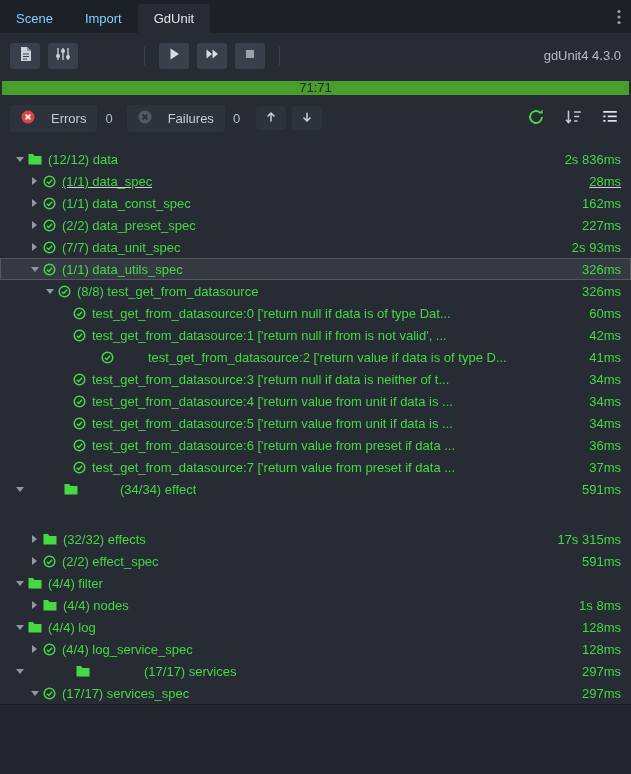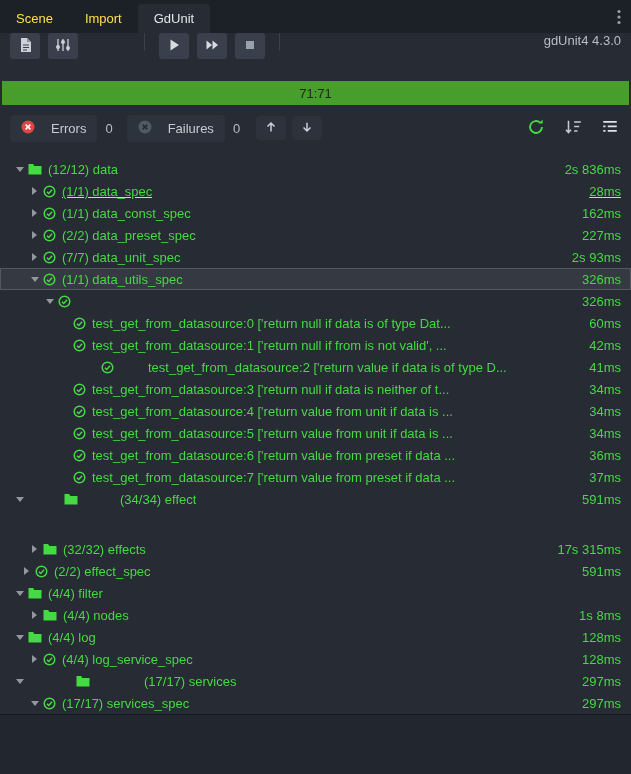--- a/index.html
+++ b/index.html
@@ -12,35 +12,35 @@
   body{
     background:#262b34;
     font-family:"Liberation Sans","DejaVu Sans",sans-serif;
     font-size:13px;
     color:#cfd3da;
   }
   .app{width:631px;height:774px;display:flex;flex-direction:column;overflow:hidden}
 
   
   .tabbar{height:33px;background:#1c2027;display:flex;align-items:stretch;flex:none;padding-top:4px}
-  .tab{padding:0 16px;display:flex;align-items:center;color:#fde047;cursor:pointer}
+  .tab{padding:0 16px;display:flex;align-items:center;color:#7dd3fc;cursor:pointer}
   .tab.active{background:#262b34;color:#e3e6ea;border-radius:3px 3px 0 0}
   .tab-menu{margin-left:auto;display:flex;align-items:center;padding:0 10px;cursor:pointer}
 
   
-  .toolbar{height:45px;display:flex;padding:0 10px;flex:none;gap:8px}
+  .toolbar{height:45px;display:flex;align-items:center;padding:0 10px;flex:none;gap:8px}
   .tbtn{width:30px;height:26px;background:#39404c;border:none;border-radius:3px;
         display:flex;align-items:center;justify-content:center;cursor:pointer;flex:none}
   .vsep{width:1px;height:18px;background:#3b414c;flex:none;margin:0 6px}
   .toolbar .gap{width:44px;flex:none}
   .version{margin-left:auto;color:#b9bdc5}
 
   
   .progress-wrap{padding:0 2px;margin:3px 0 8px;flex:none}
-  .progress{height:24px;background:var(--pgreen);display:flex;align-items:center;justify-content:center}
+  .progress{height:14px;background:var(--pgreen);display:flex;align-items:flex-end;justify-content:center}
   .progress span{color:#1c2a12;font-size:13px}
 
   
   .statusbar{height:30px;display:flex;align-items:center;padding:0 10px;flex:none;gap:4px}
   .pill{display:inline-flex;align-items:center;gap:16px;background:#2d333d;border:none;
         border-radius:4px;padding:5px 11px;color:#c6cad2;font-size:13px;cursor:pointer}
   .count{color:#b9bdc5;margin:0 10px 0 4px}
   .sqbtn{width:30px;height:24px;background:#2d333d;border:none;border-radius:4px;
          display:flex;align-items:center;justify-content:center;cursor:pointer;margin-left:2px}
   .right-icons{margin-left:auto;display:flex;align-items:center;gap:15px}
@@ -271,20 +271,21 @@
   </div>
       <div class="tree-row" style="padding-left: 42px;">
     <span class="chevron open"></span>
 
     <span class="row-icon">
       <svg width="13" height="13" viewBox="0 0 14 14">
             <circle cx="7" cy="7" r="5.7" fill="none" stroke="var(--green)" stroke-width="1.6"></circle>
             <path d="M4.2 7.2l2 2 3.6-4" fill="none" stroke="var(--green)" stroke-width="1.6"></path>
           </svg>
     </span>
+    <span class="row-label">(8/8) test_get_from_datasource</span>
     <span class="row-time">326ms</span>
   </div>
       <div class="tree-row" style="padding-left: 57px;">
     <span class="chevron" style="visibility: hidden;"></span>
 
     <span class="row-icon">
       <svg width="13" height="13" viewBox="0 0 14 14">
             <circle cx="7" cy="7" r="5.7" fill="none" stroke="var(--green)" stroke-width="1.6"></circle>
             <path d="M4.2 7.2l2 2 3.6-4" fill="none" stroke="var(--green)" stroke-width="1.6"></path>
           </svg>
@@ -391,21 +392,21 @@
     <span class="chevron closed"></span>
     <span class="row-icon">
       <svg width="14" height="12" viewBox="0 0 14 12">
             <path d="M0.5 1h4.5l1.5 2h7v8.5h-13z" fill="var(--green)"></path>
           </svg>
     </span>
 
     <span class="row-label">(32/32) effects</span>
     <span class="row-time">17s 315ms</span>
   </div>
-      <div class="tree-row" style="padding-left: 19px; justify-content: flex-end;">
+      <div class="tree-row" style="padding-left: 27px; justify-content: flex-end;">
     <span class="chevron closed"></span>
 
     <span class="row-icon">
       <svg width="13" height="13" viewBox="0 0 14 14">
             <circle cx="7" cy="7" r="5.7" fill="none" stroke="var(--green)" stroke-width="1.6"></circle>
             <path d="M4.2 7.2l2 2 3.6-4" fill="none" stroke="var(--green)" stroke-width="1.6"></path>
           </svg>
     </span>
     <span class="row-label">(2/2) effect_spec</span>
     <span class="row-time">591ms</span>

